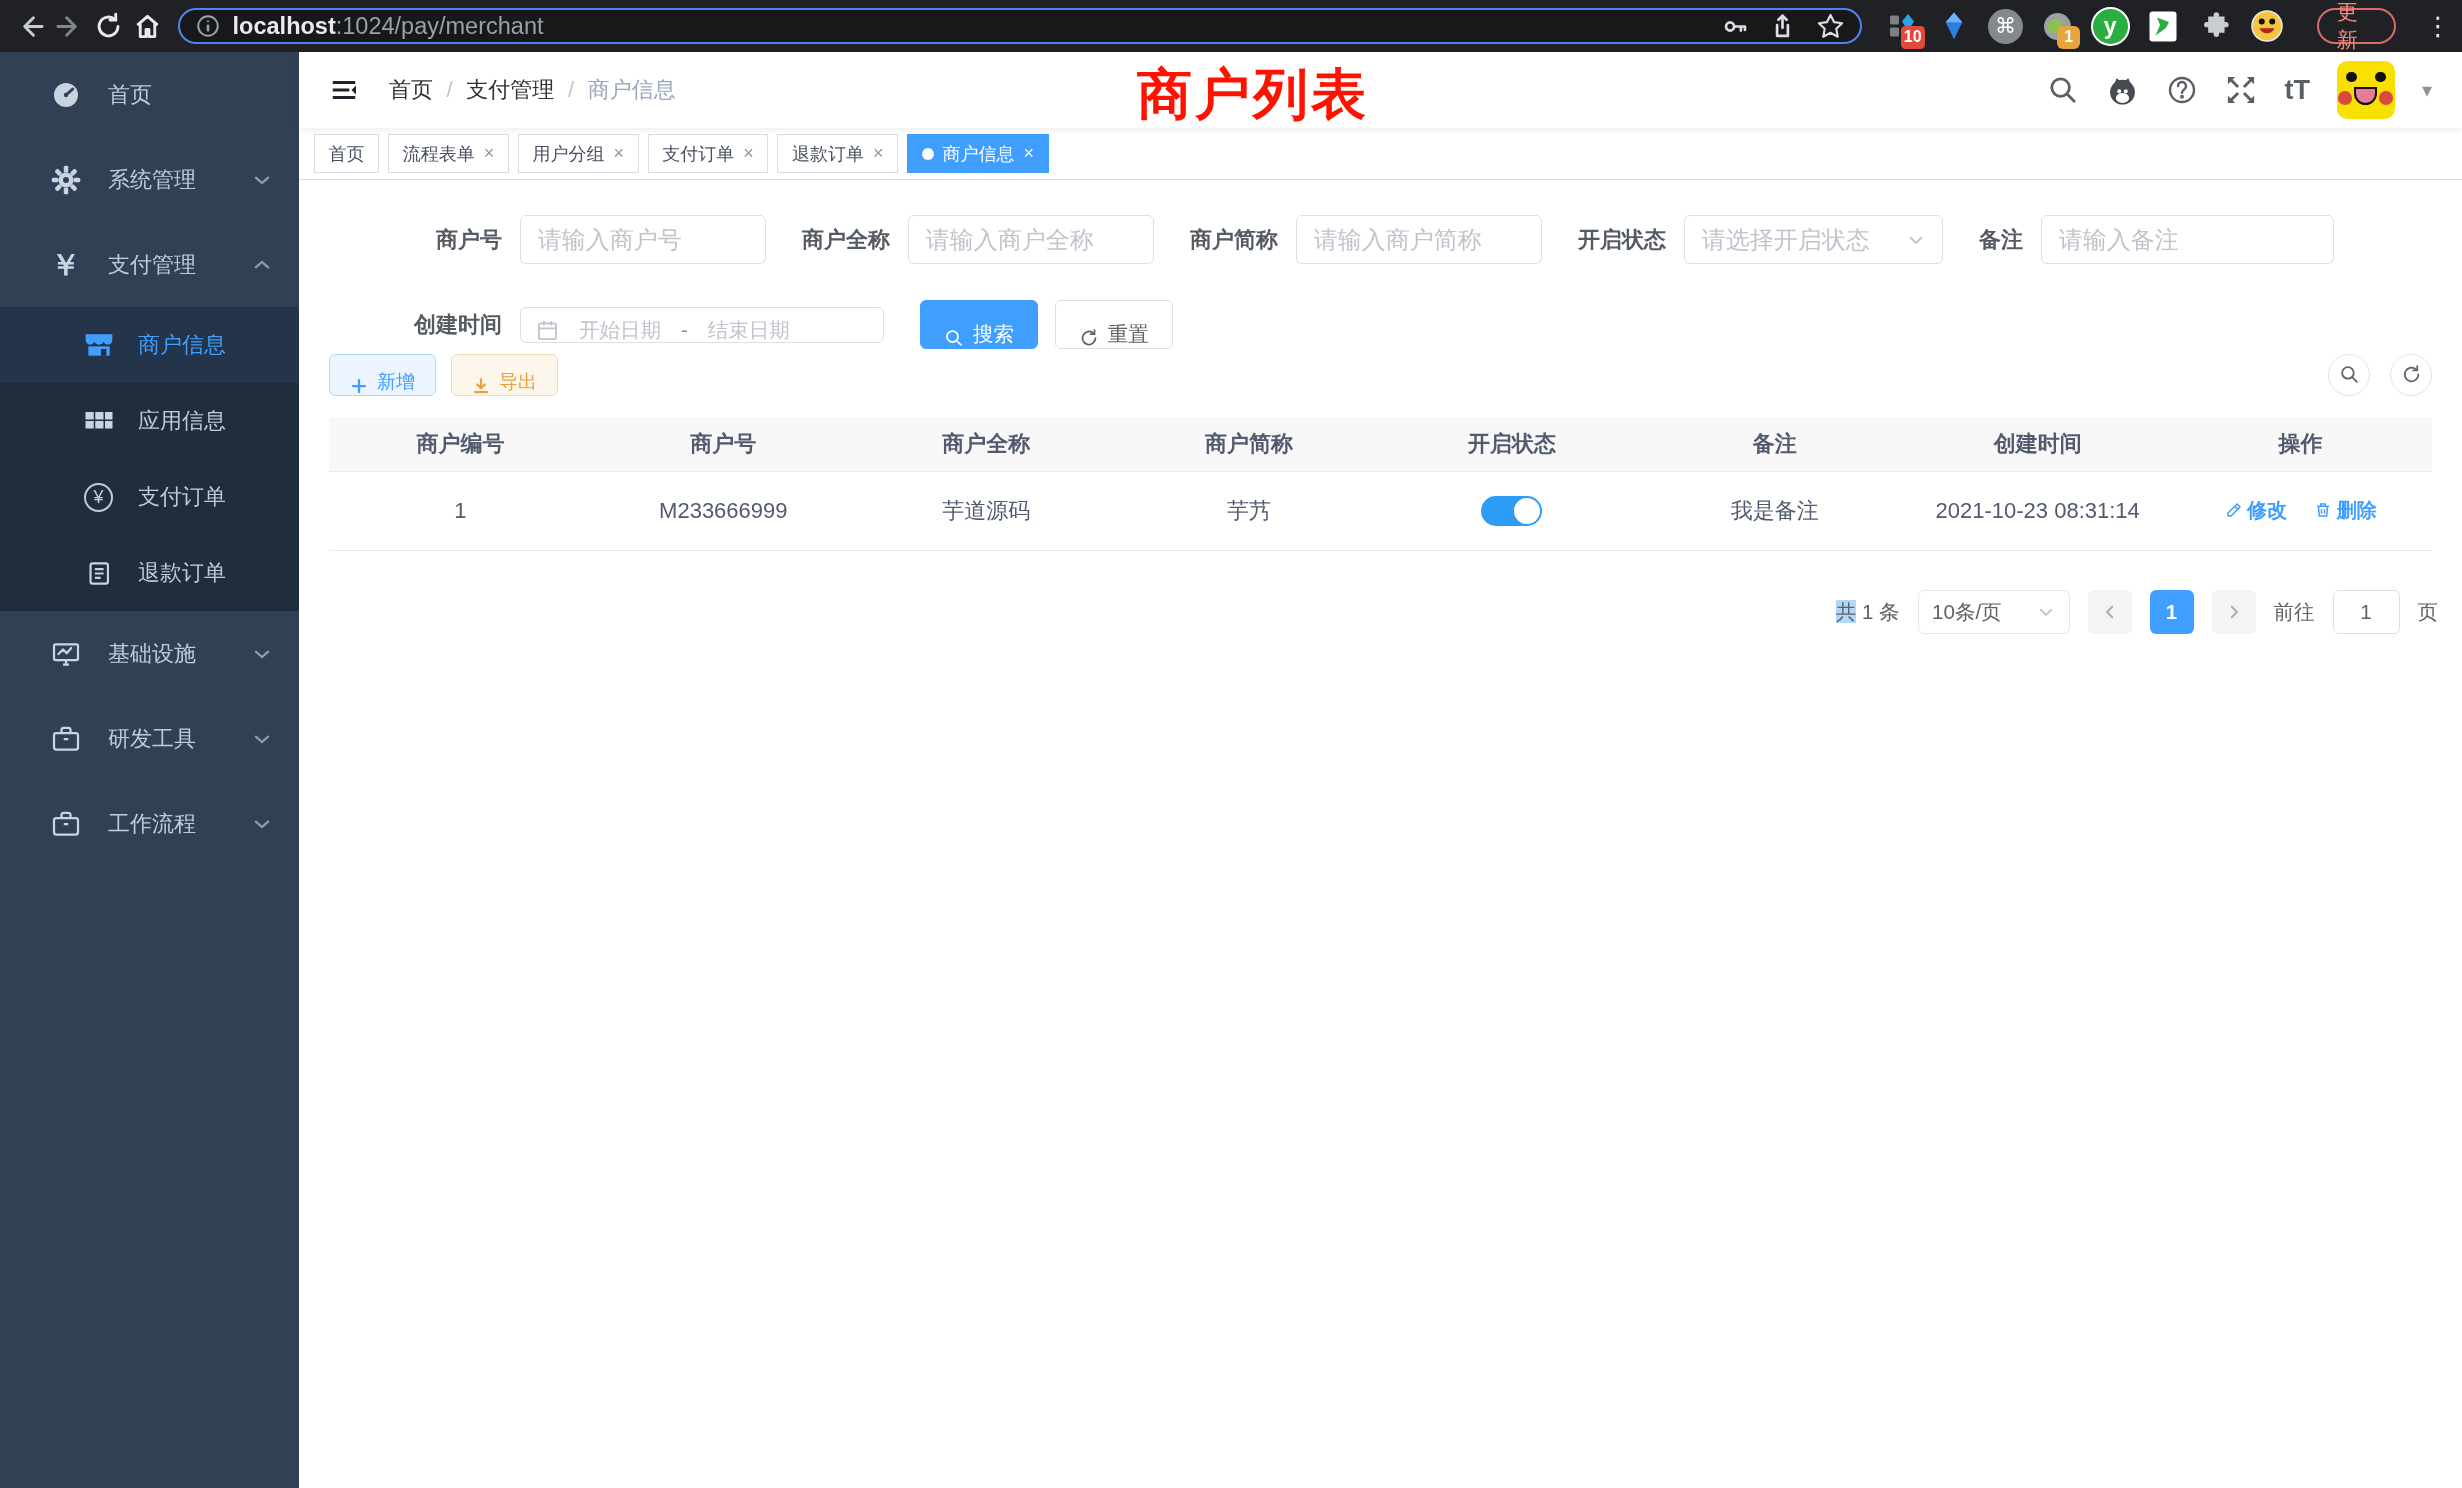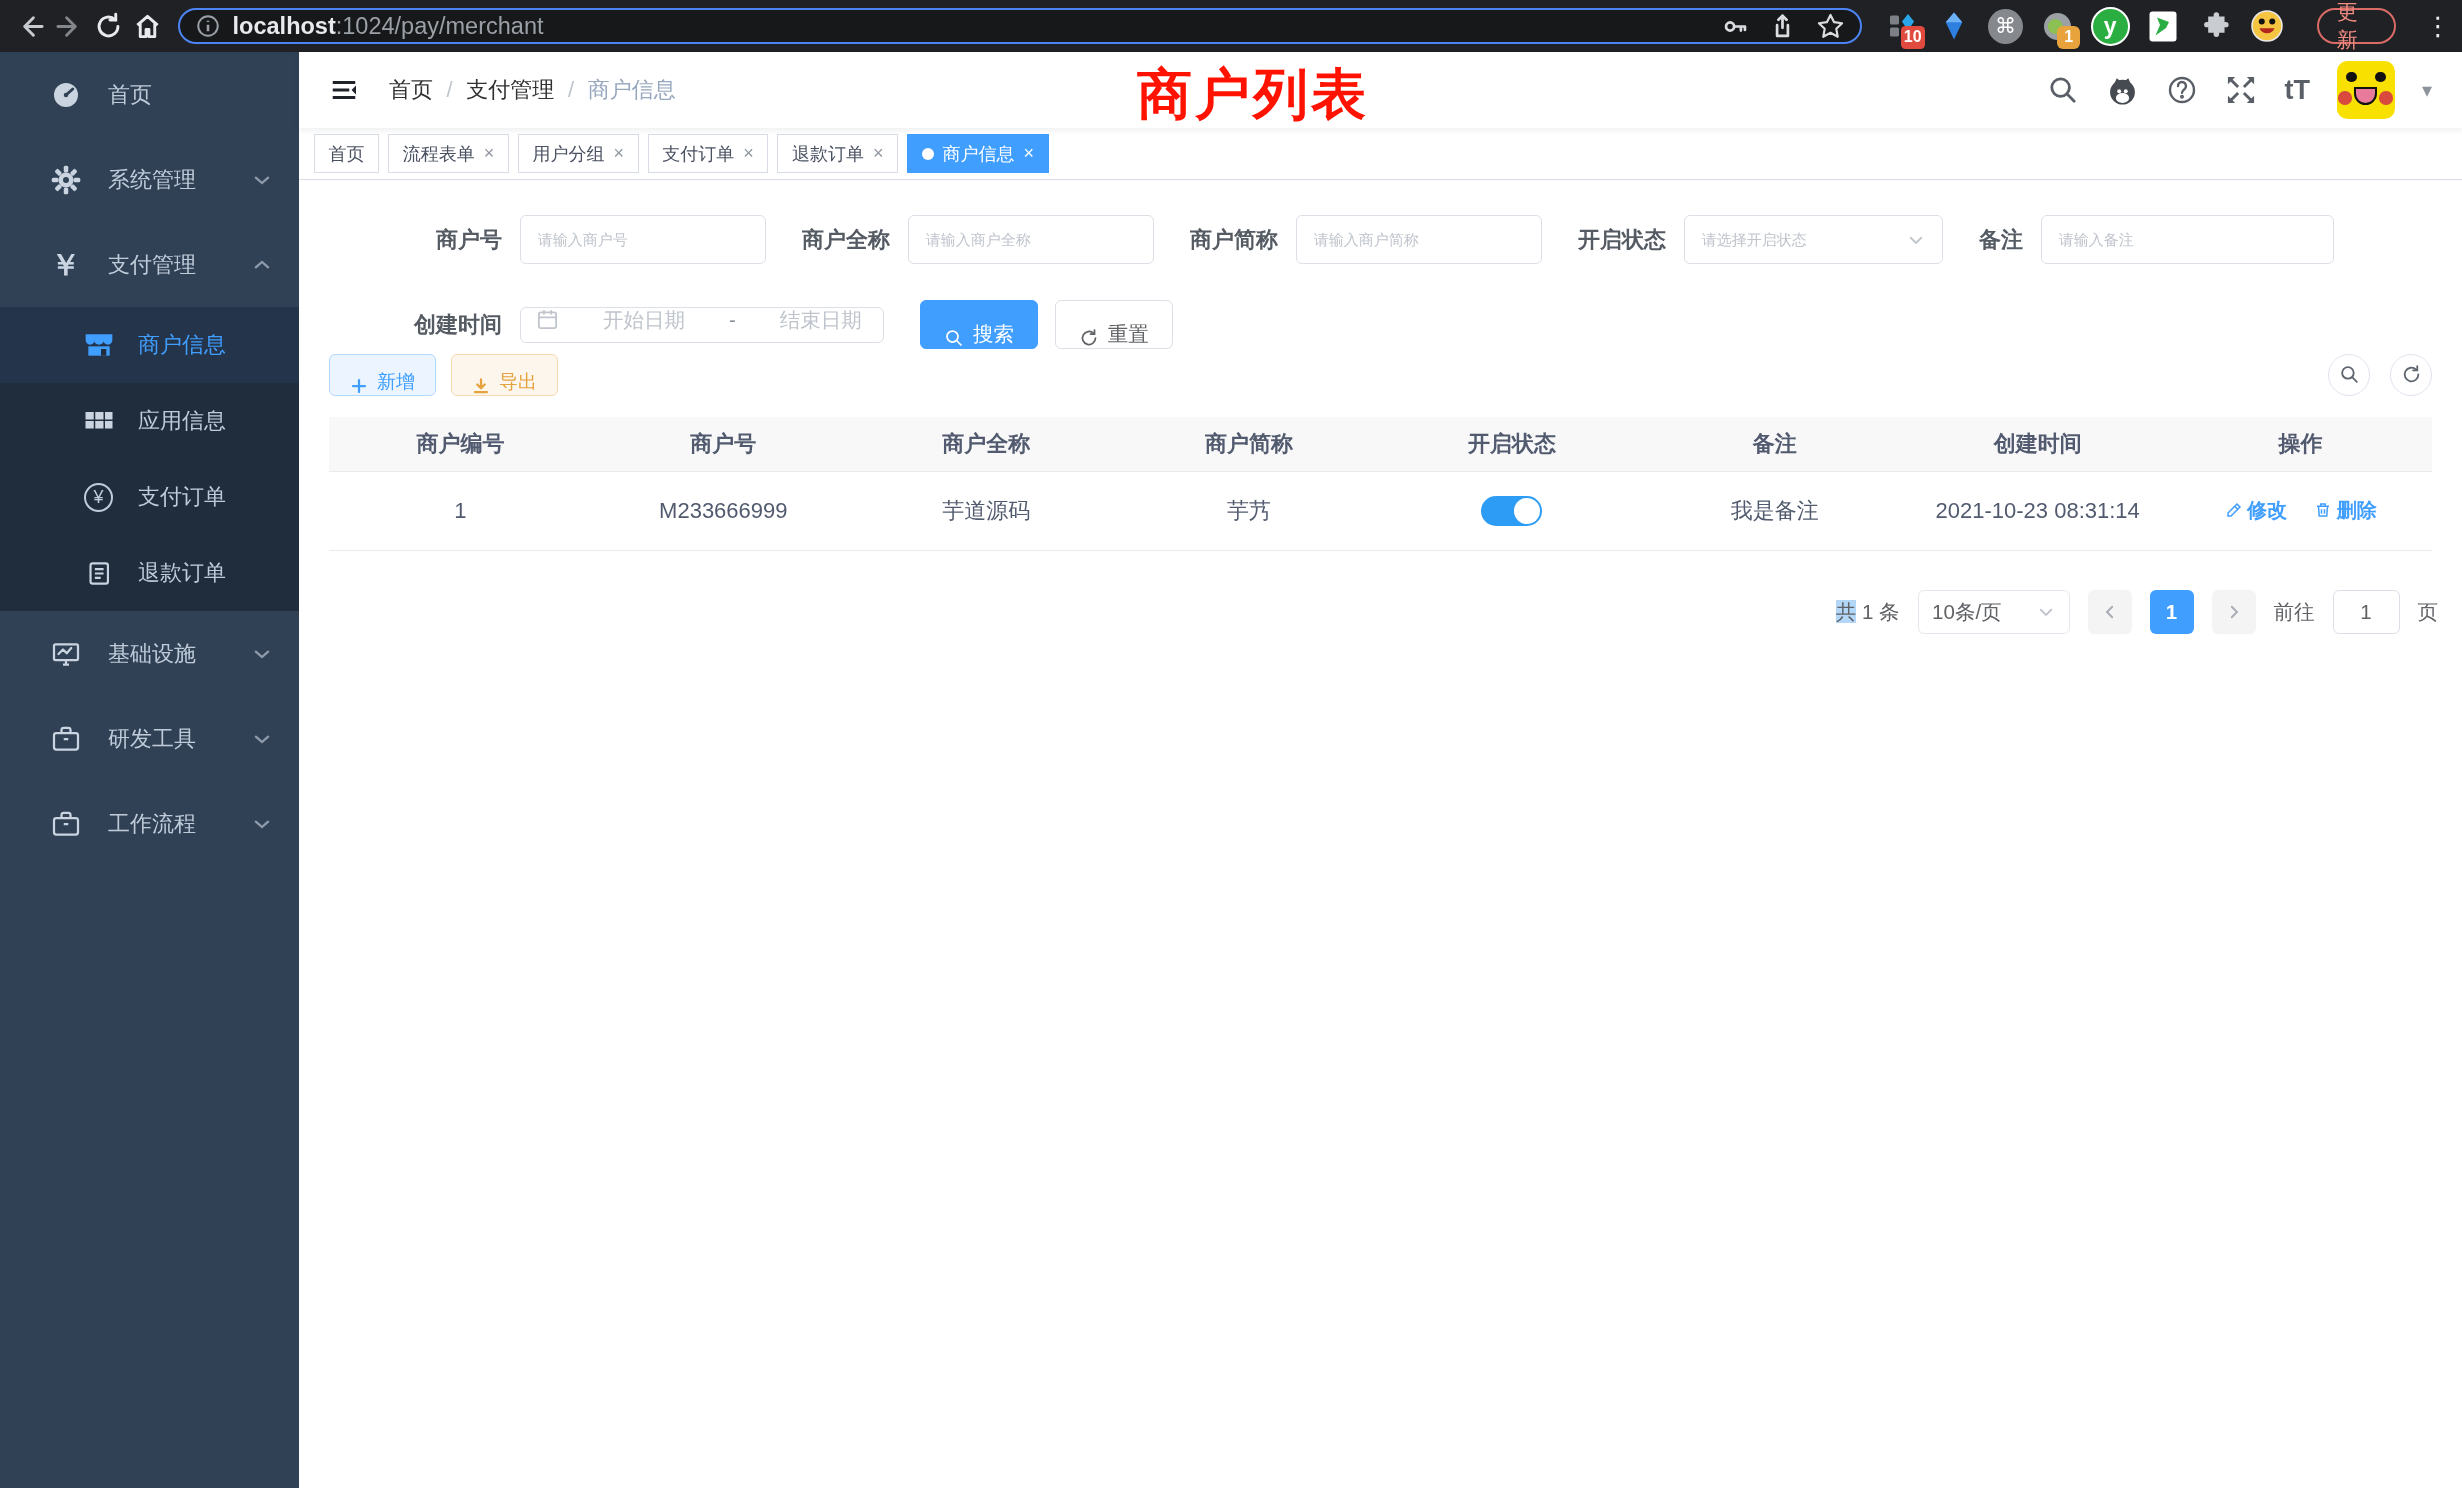--- a/index.html
+++ b/index.html
@@ -85,25 +85,25 @@
   .tag.active .dot { display:block; }
   .tag.active .close { color:#fff; }
 
   
   .filter-area { padding:35px 30px 0 30px; }
   .filter-row { display:flex; align-items:center; margin-bottom:36px; }
   .f-group { display:flex; align-items:center; margin-right:36px; }
   .f-label { font-size:22px; font-weight:700; color:#555b63; margin-right:18px; white-space:nowrap; }
   .f-label.w1 { display:inline-block; width:173px; text-align:right; }
   .f-input { height:49px; border:1.5px solid #dcdfe6; border-radius:6px; background:#fff; display:flex; align-items:center; padding:0 16.7px; }
-  .f-input input { border:none; outline:none; width:100%; font-size:15px; color:#606266; background:transparent; }
+  .f-input input { border:none; outline:none; width:100%; font-size:24px; color:#606266; background:transparent; }
   .f-input input::placeholder { color:#bfc4cc; }
   .w-input { width:246px; } .w-select { width:259px; } .w-remark { width:293px; }
   .sel-arrow { color:#c0c4cc; margin-left:6px; flex:0 0 auto; }
-  .date-range { width:364px; height:36px; border:1.5px solid #dcdfe6; border-radius:6px; display:flex; align-items:flex-start; padding:0 15px; gap:28px; }
+  .date-range { width:364px; height:36px; border:1.5px solid #dcdfe6; border-radius:6px; display:flex; align-items:flex-end; padding:0 15px; gap:4px; }
   .date-range input { border:none; outline:none; width:114px; font-size:20.5px; text-align:center; background:transparent; color:#606266;}
   .date-range input::placeholder { color:#bfc4cc; }
   .date-sep { color:#8a9099; font-size:20.5px; }
   .btn { height:49px; border-radius:6px; display:inline-flex; align-items:flex-end; justify-content:center; gap:9px;
     font-size:20.5px; cursor:pointer; border:1.5px solid #dcdfe6; background:#fff; color:#606266; padding:0 23px; }
   .btn.primary { background:#409eff; border-color:#409eff; color:#fff; }
   .btn.ml { margin-left:16.7px; }
 
   
   .toolbar { padding:4.5px 30px 0 30px; display:flex; align-items:center; }

